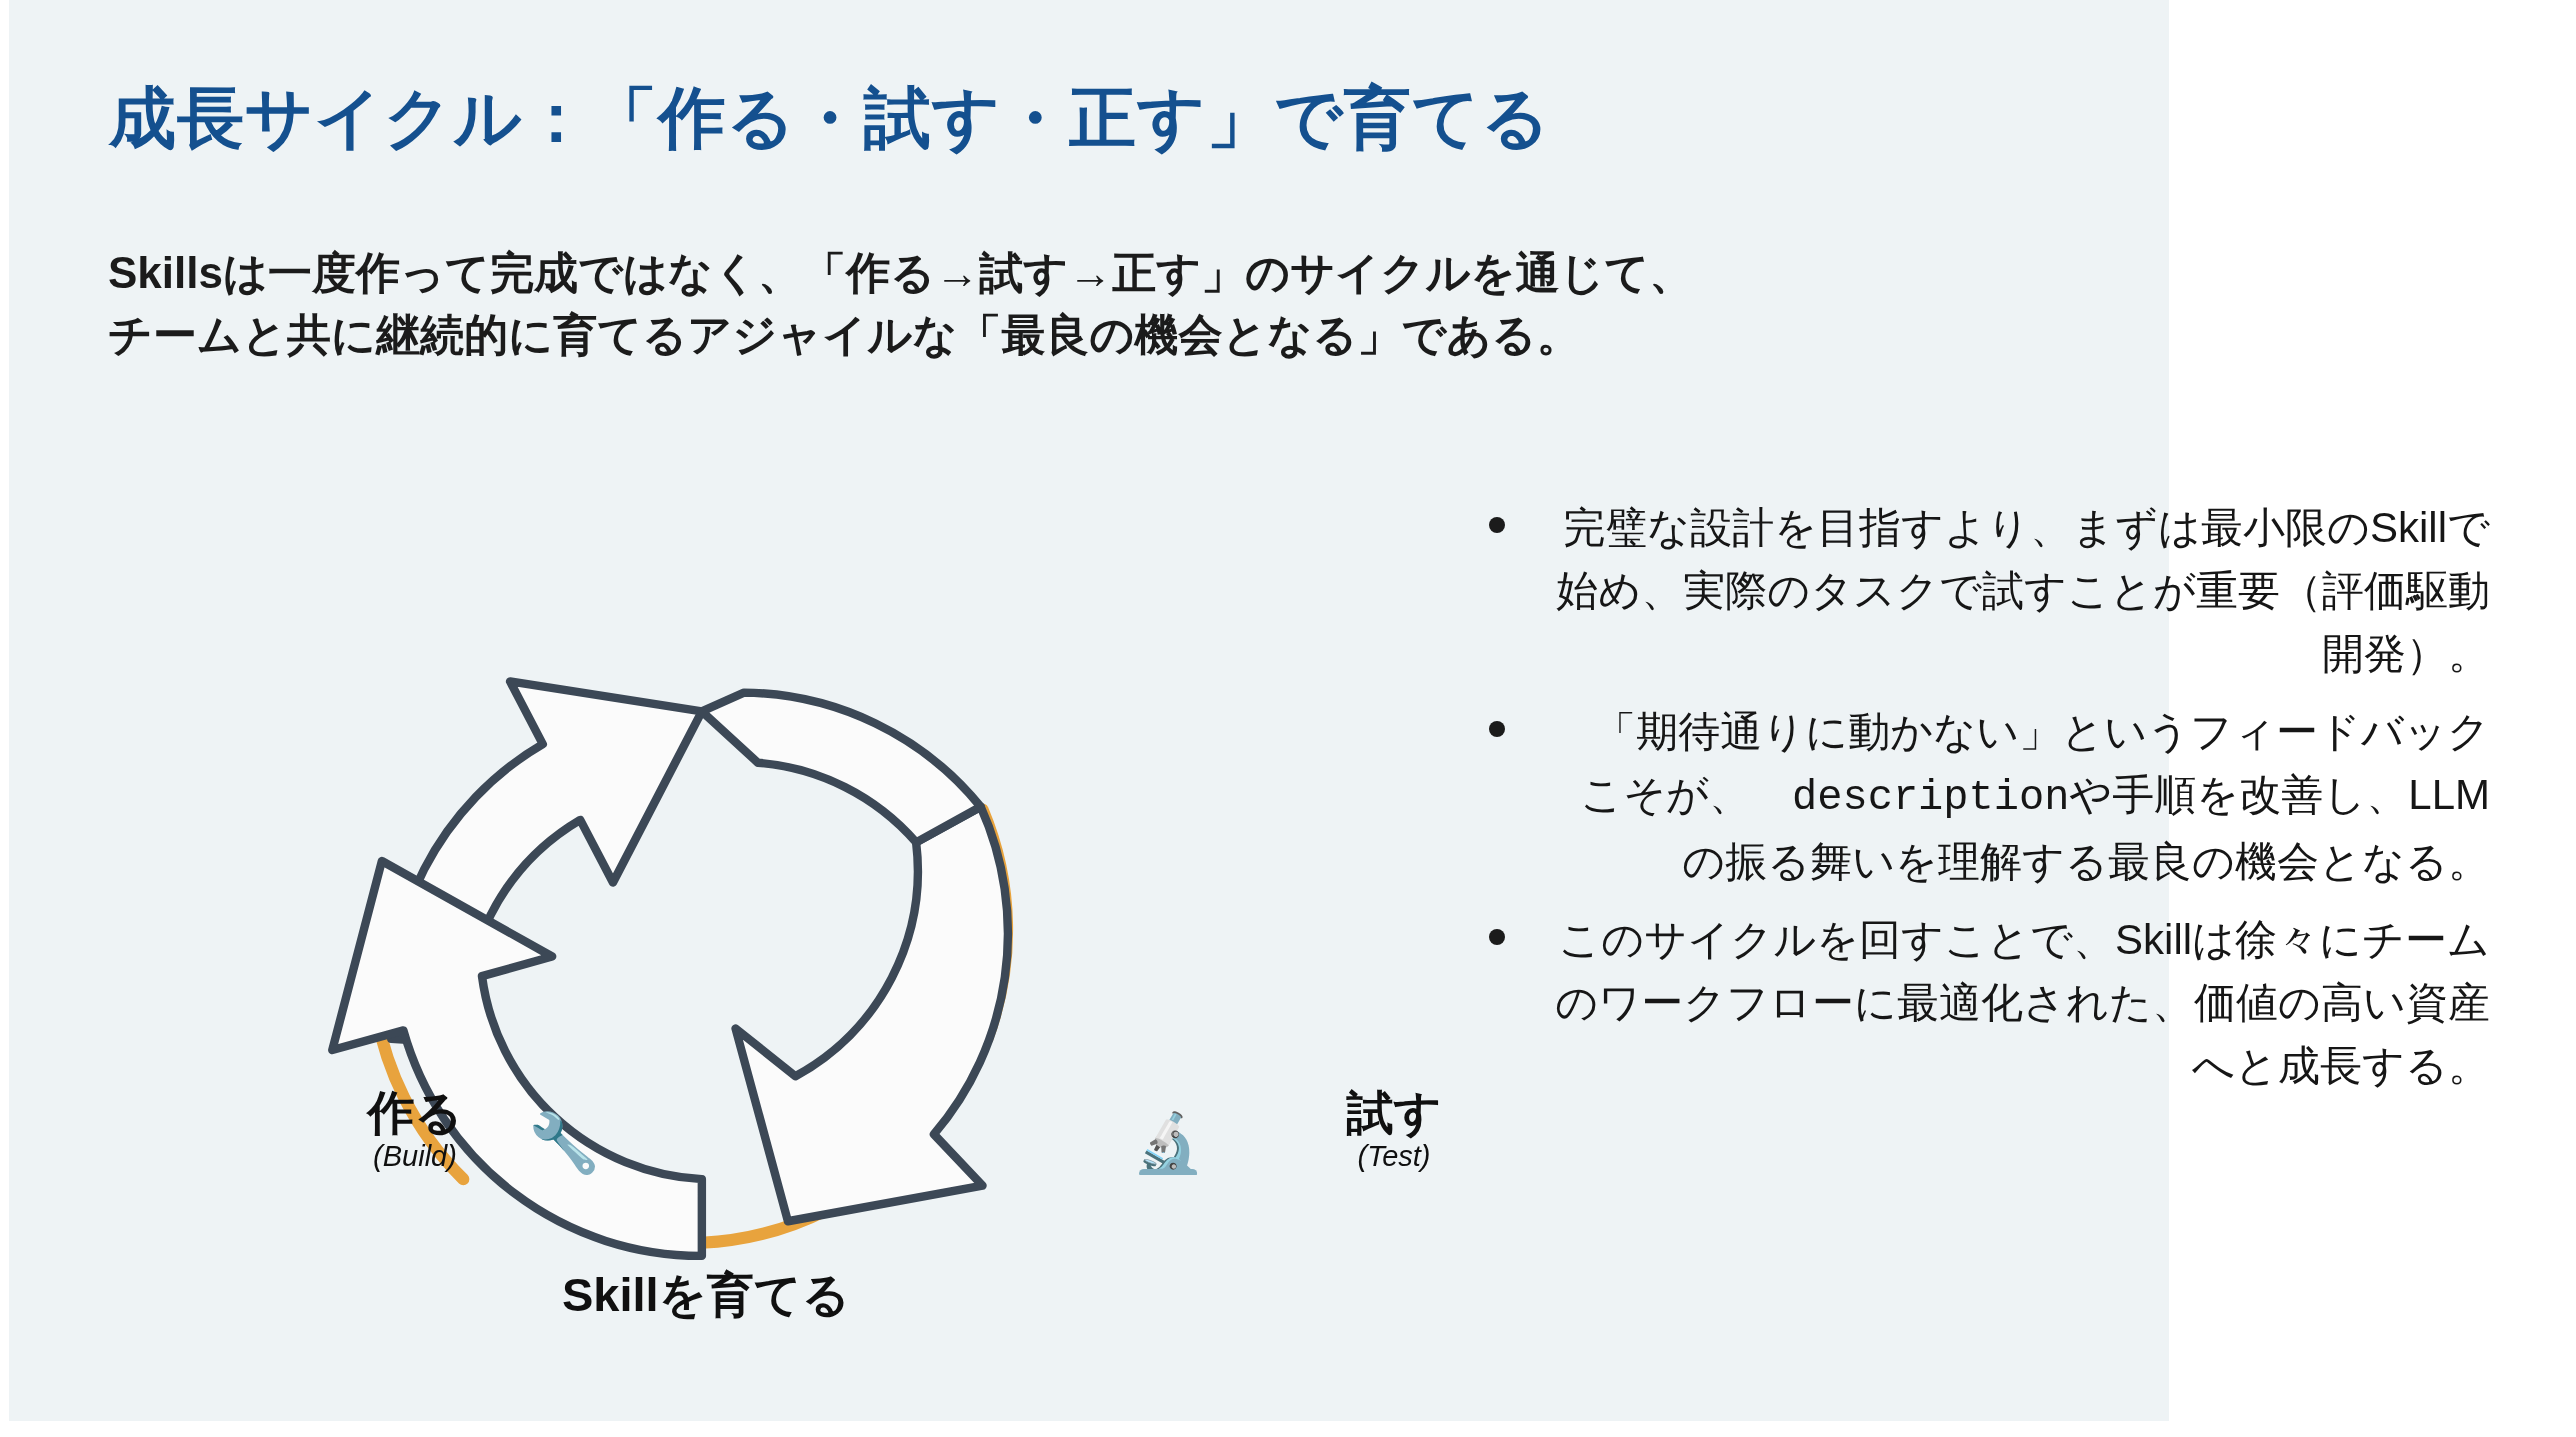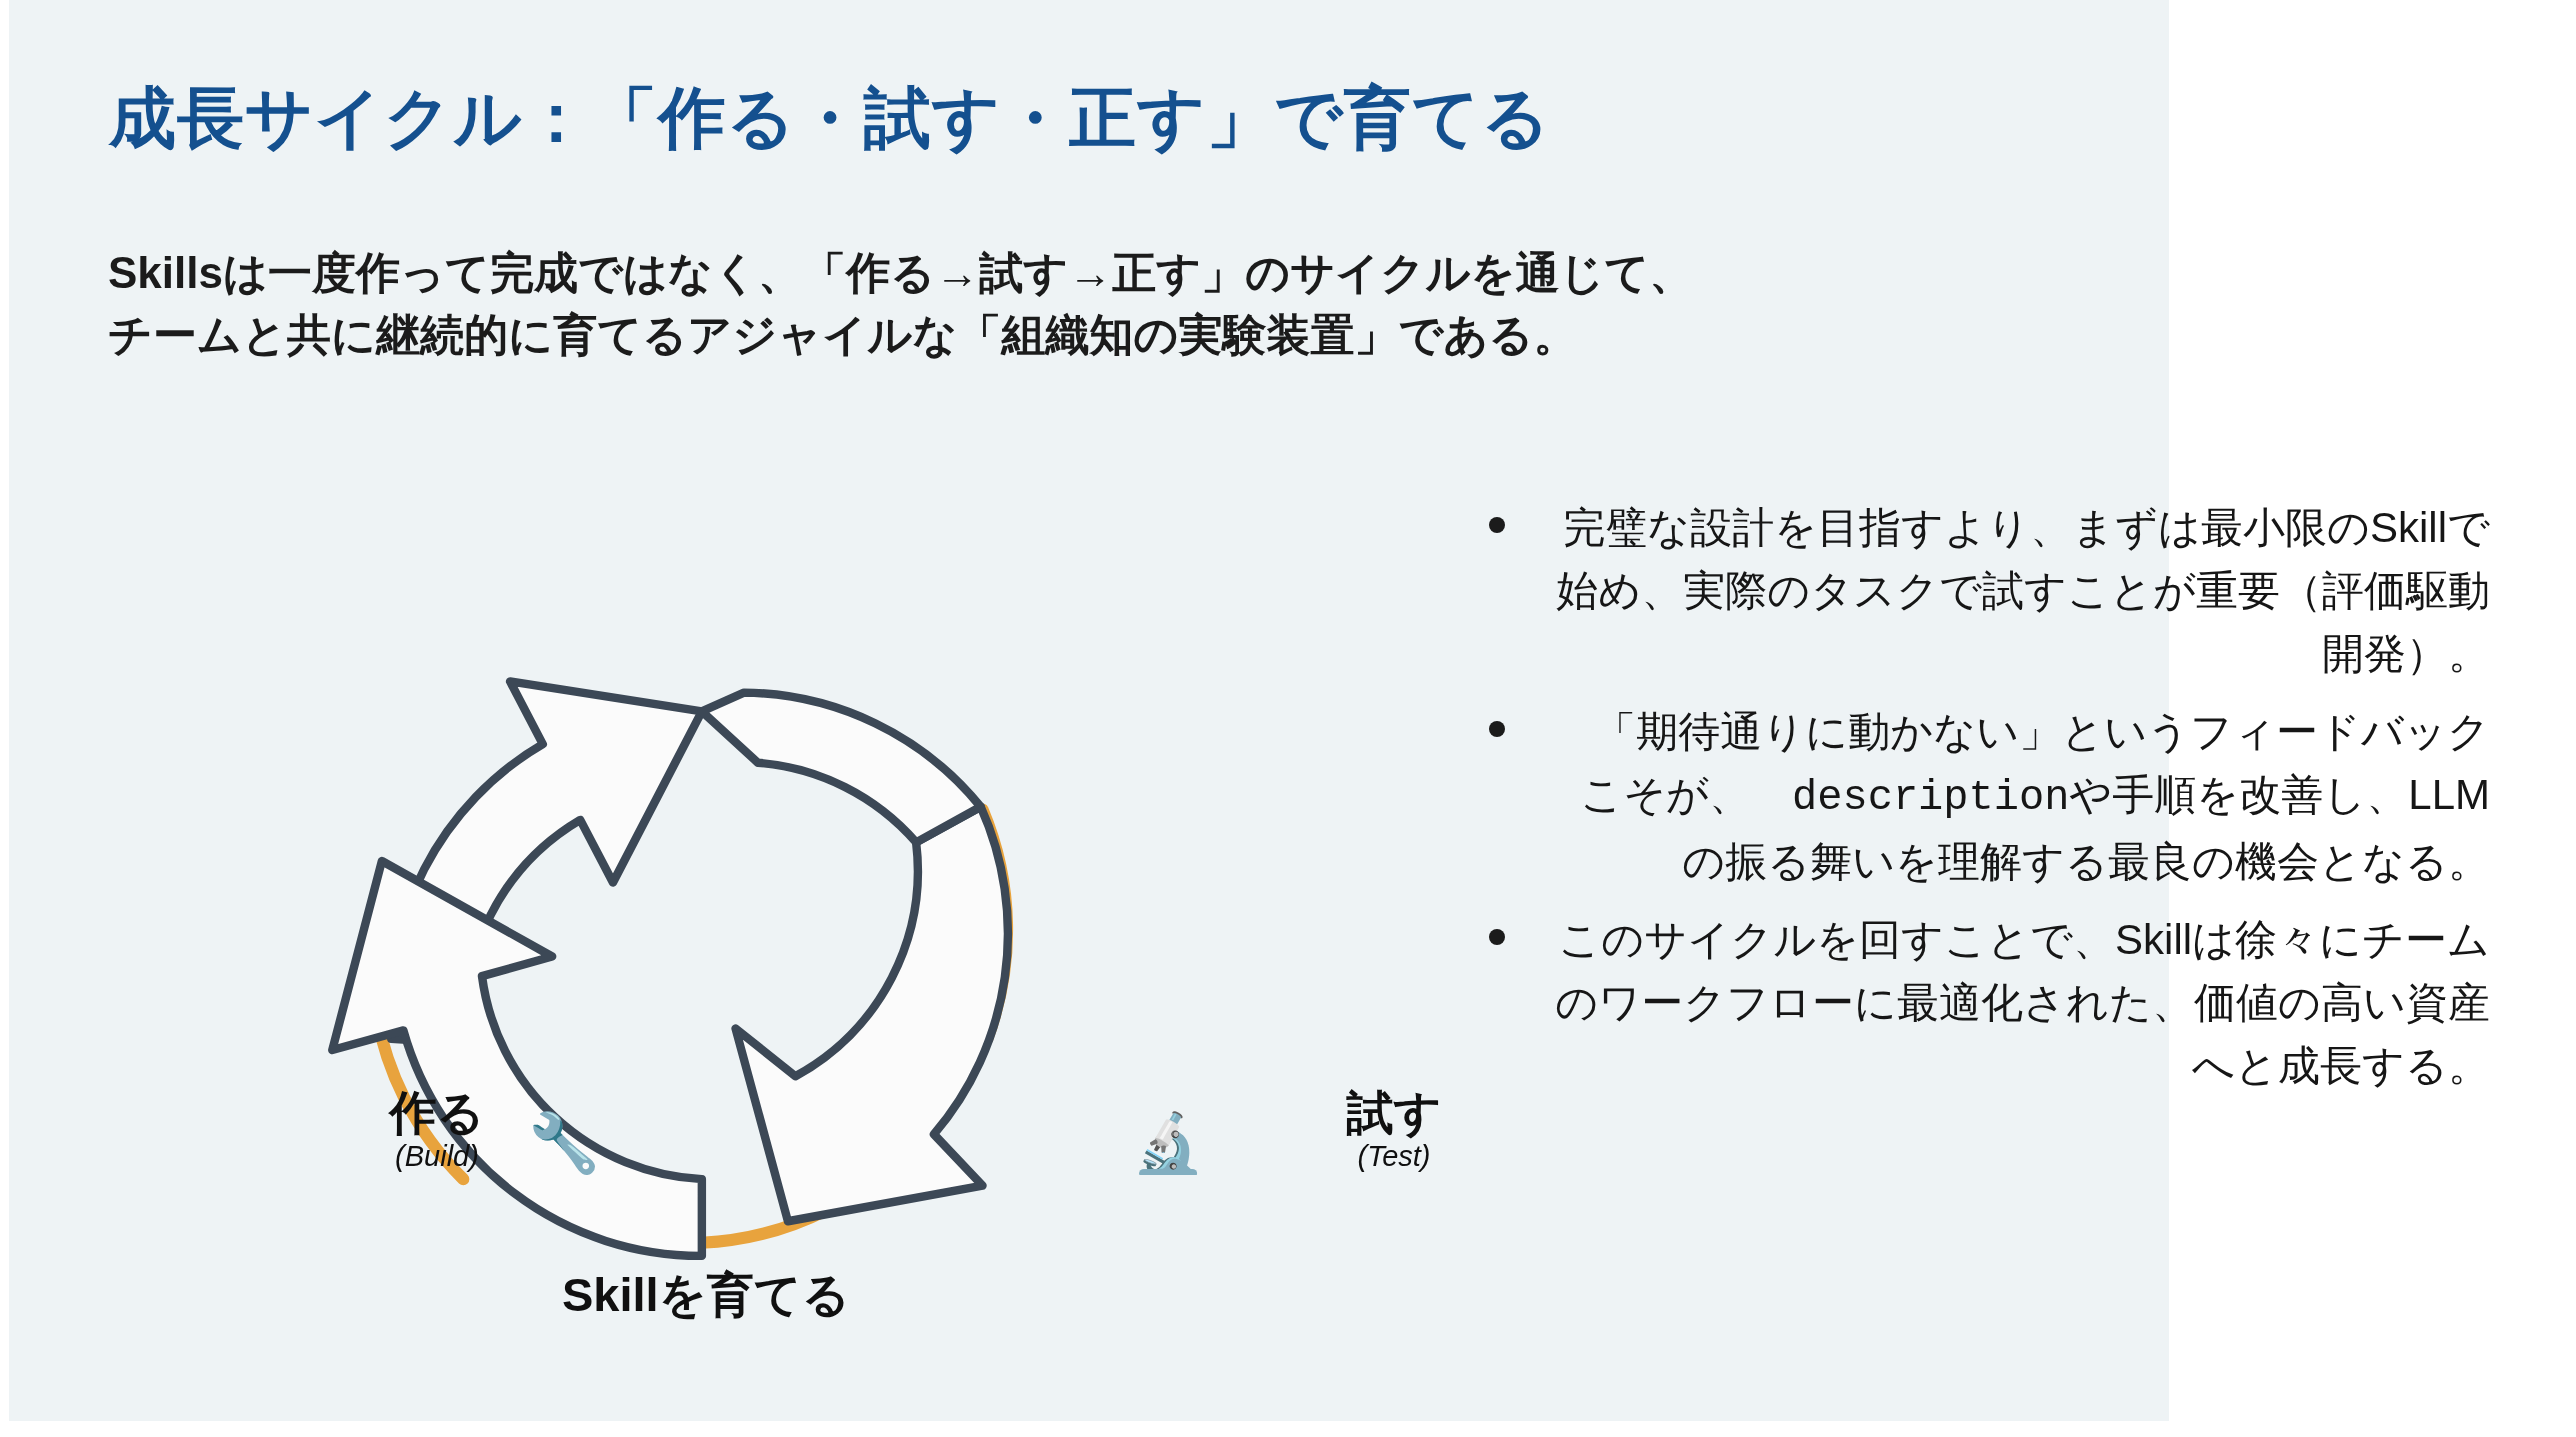--- a/index.html
+++ b/index.html
@@ -87,21 +87,21 @@
     font-weight: 700;
     color: #101010;
   }
   .node-label {
     position: absolute;
     font-weight: 700;
     color: #101010;
     line-height: 1.15;
   }
   .label-build {
-    left: 180px;
+    left: 158px;
     top: 646px;
     width: 234px;
     text-align: center;
   }
   .label-test {
     left: 1137px;
     top: 646px;
     width: 234px;
     text-align: center;
   }
@@ -159,21 +159,21 @@
 
 <div class="slide">
   <div class="slide-edge-left"></div>
   <div class="slide-edge-right"></div>
   <div class="slide-edge-bottom"></div>
 
   <div class="title">成長サイクル：「作る・試す・正す」で育てる</div>
 
   <div class="lead">
     <div>Skillsは一度作って完成ではなく、「作る→試す→正す」のサイクルを通じて、</div>
-    <div>チームと共に継続的に育てるアジャイルな「組織知の実験装置」である。</div>
+    <div>チームと共に継続的に育てるアジャイルな「最良の機会となる」である。</div>
   </div>
 
   <div class="diagram">
     <svg width="1105" height="945" viewBox="0 0 1180 1010">
       <defs>
         <g id="none"></g>
       </defs>
 
       <g stroke="#e8a33d" stroke-width="13" fill="none" stroke-linecap="round">
         <path d="M 900 395 A 330 330 0 0 1 905 640"></path>

